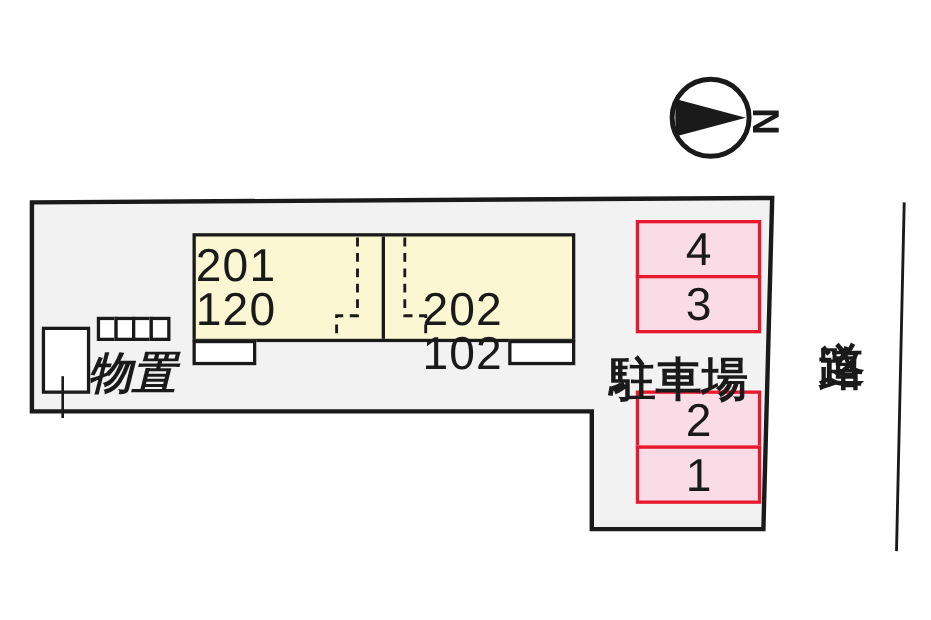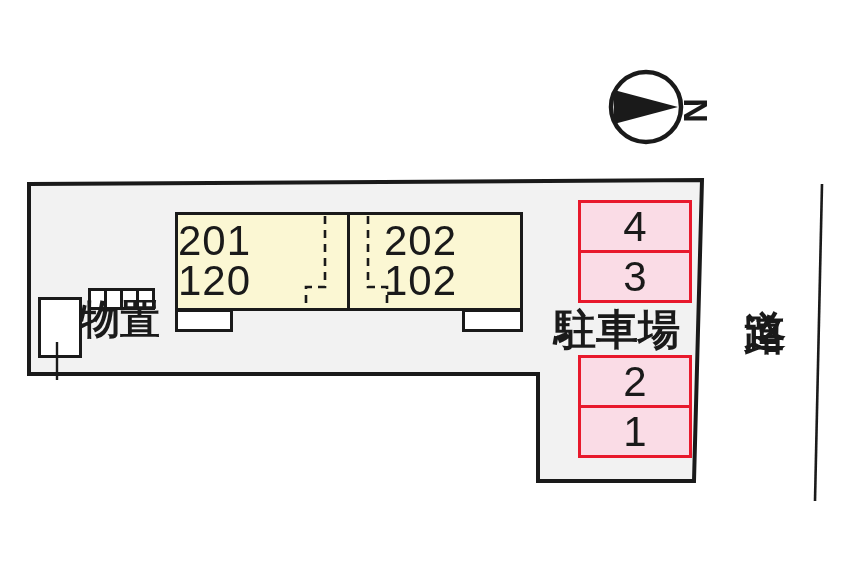--- a/index.html
+++ b/index.html
@@ -8,21 +8,21 @@
     font-family:"Liberation Sans","DejaVu Sans",sans-serif;color:#1a1a1a;
   }
   svg{position:absolute;left:0;top:0;}
   .abs{position:absolute;box-sizing:border-box;}
 
   
   .building{left:175px;top:212px;width:348px;height:99px;background:#fbf7d3;border:3px solid #1a1a1a;}
   .divider{left:169px;top:0;width:3px;height:93px;background:#1a1a1a;}
   .unit-nums{top:221px;width:142px;font-size:42px;line-height:40px;text-align:left;letter-spacing:1px;}
   .unit-left{left:178px;}
-  .unit-right{left:384px;}
+  .unit-right{left:384px;margin-top:40px;}
 
   
   .porch{background:#ffffff;border:3px solid #1a1a1a;}
   .porch-left{left:175px;top:309px;width:58px;height:23px;}
   .porch-right{left:462px;top:309px;width:61px;height:23px;}
 
   
   .storage-row{left:88px;top:288px;display:flex;}
   .storage-cell{box-sizing:border-box;width:19px;height:22px;background:#fff;border:3px solid #1a1a1a;}
   .storage-cell + .storage-cell{margin-left:-3px;}
@@ -30,23 +30,23 @@
   
   .bicycle-rect{left:38px;top:297px;width:44px;height:61px;background:#fff;border:3px solid #1a1a1a;}
 
   
   .space{left:578px;width:114px;height:53px;background:#fadce6;border:3px solid #e8192c;
          display:flex;align-items:center;justify-content:center;font-size:42px;}
   .space-4{top:200px;} .space-3{top:250px;} .space-2{top:355px;} .space-1{top:405px;}
 
   
   .jp-label{font-weight:bold;line-height:1;white-space:nowrap;}
-  .label-storage{left:80px;top:299px;font-size:40px;}
+  .label-storage{left:80px;top:320px;font-size:40px;font-style:italic;}
   .label-bicycle{left:12px;top:379px;font-size:42px;letter-spacing:1px;}
-  .label-parking{left:554px;top:309px;font-size:42px;}
+  .label-parking{left:554px;top:324px;font-size:42px;}
   .label-road{left:744px;top:277px;font-size:42px;writing-mode:vertical-rl;letter-spacing:3px;}
 
   
   .compass-letter{left:683px;top:91px;font-size:34px;font-weight:bold;
                   display:inline-block;transform:rotate(90deg);}
 </style>
 </head>
 <body>
 
 <div id="canvas">

